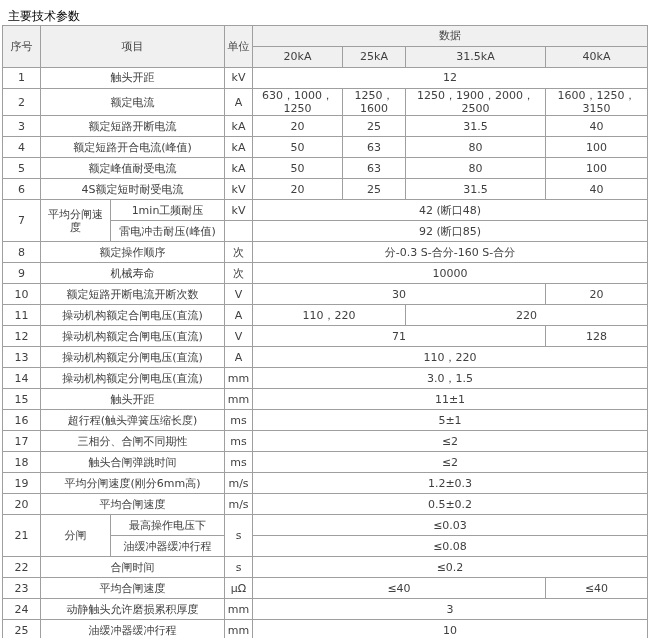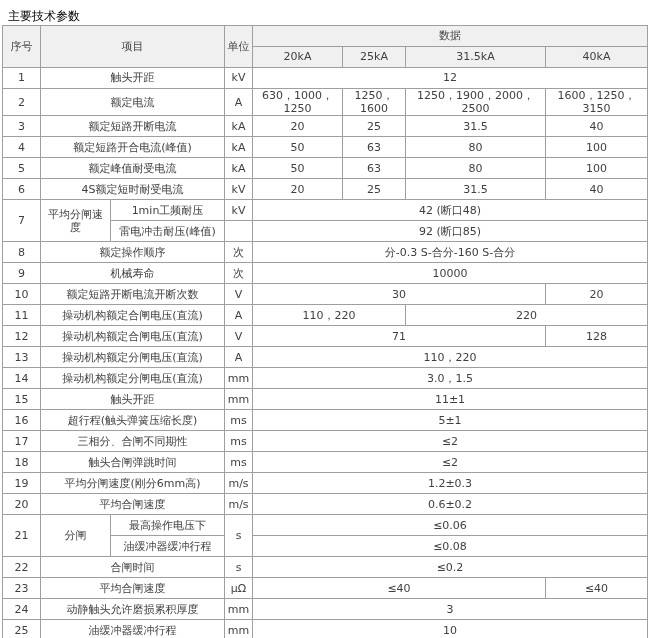--- a/index.html
+++ b/index.html
@@ -210,28 +210,28 @@
         <tr>
           <td>19</td>
           <td colspan="2">平均分闸速度(刚分6mm高)</td>
           <td>m/s</td>
           <td colspan="4">1.2±0.3</td>
         </tr>
         <tr>
           <td>20</td>
           <td colspan="2">平均合闸速度</td>
           <td>m/s</td>
-          <td colspan="4">0.6±0.2</td>
+          <td colspan="4">0.5±0.2</td>
         </tr>
         <tr>
           <td rowspan="2">21</td>
           <td rowspan="2">分闸</td>
           <td>最高操作电压下</td>
           <td rowspan="2">s</td>
-          <td colspan="4">≤0.06</td>
+          <td colspan="4">≤0.03</td>
         </tr>
         <tr>
           <td>油缓冲器缓冲行程</td>
           <td colspan="4">≤0.08</td>
         </tr>
         <tr>
           <td>22</td>
           <td colspan="2">合闸时间</td>
           <td>s</td>
           <td colspan="4">≤0.2</td>

